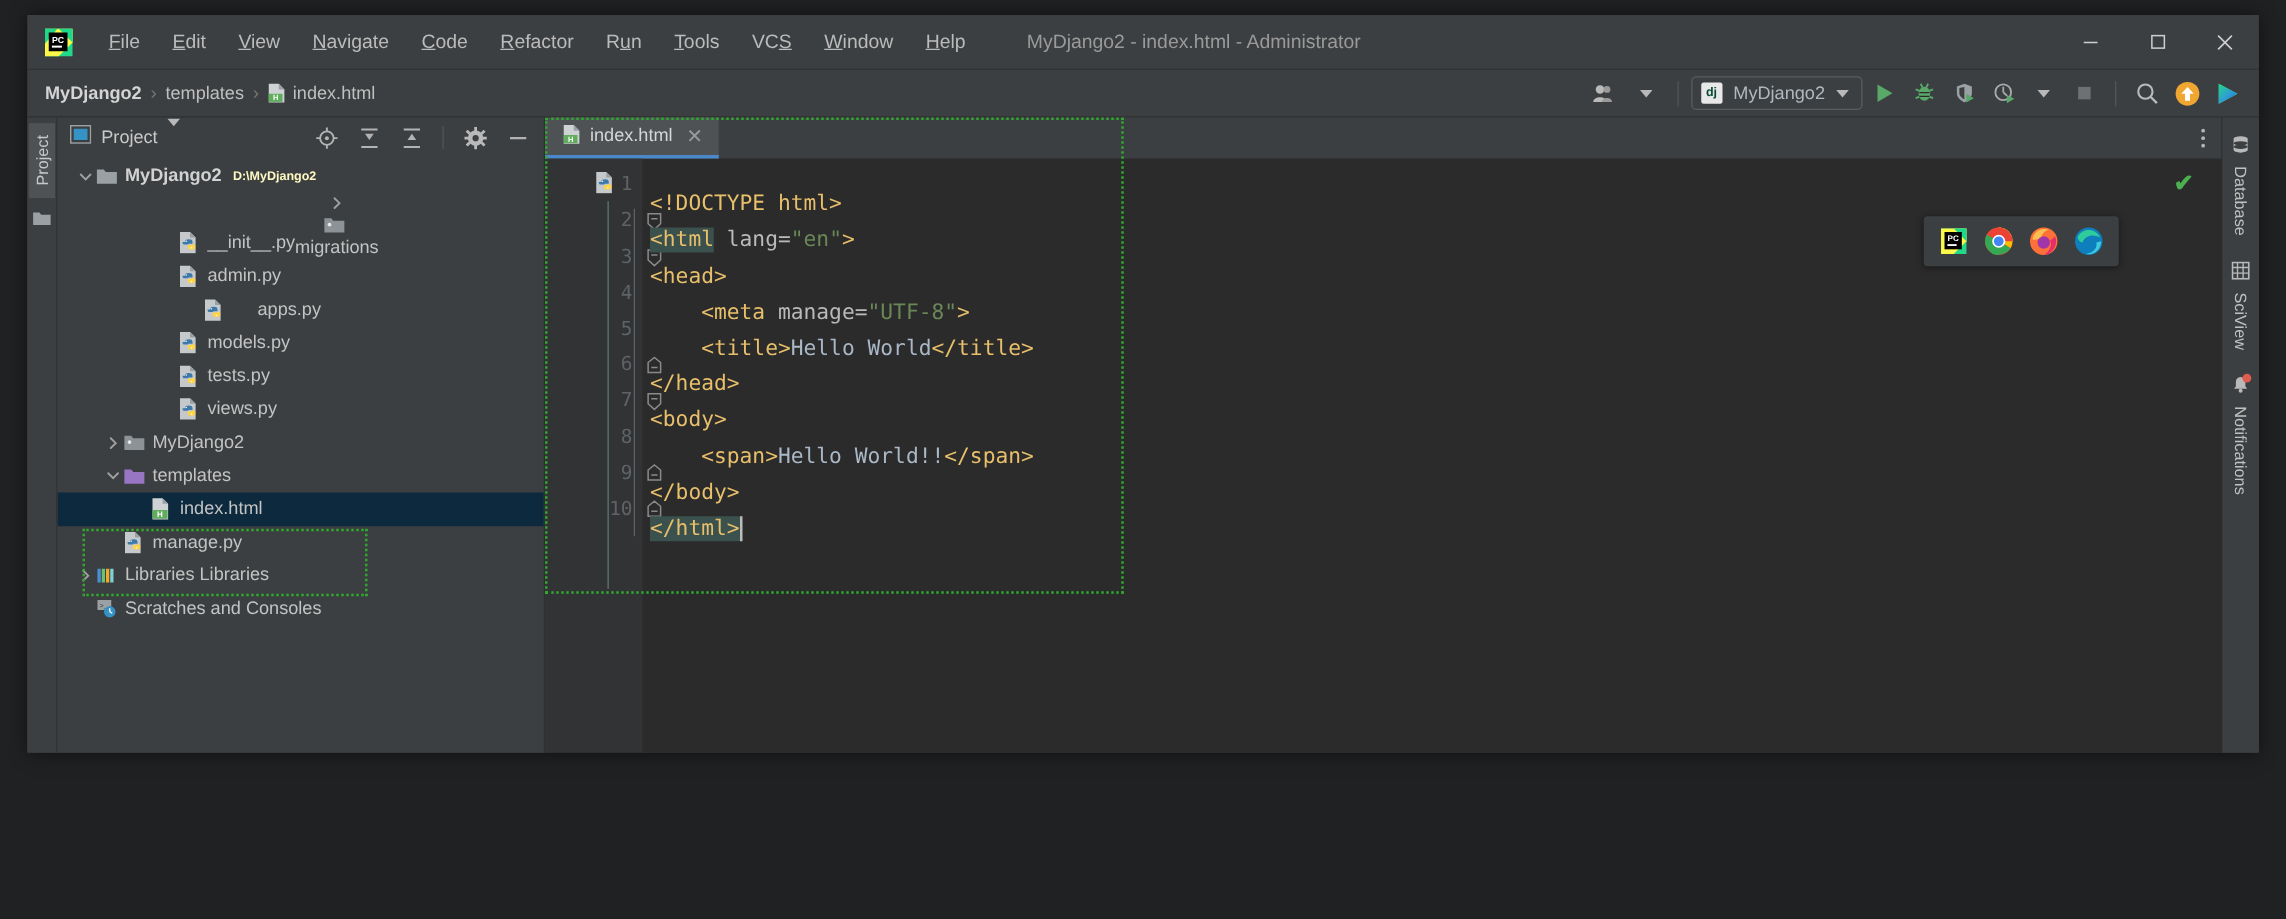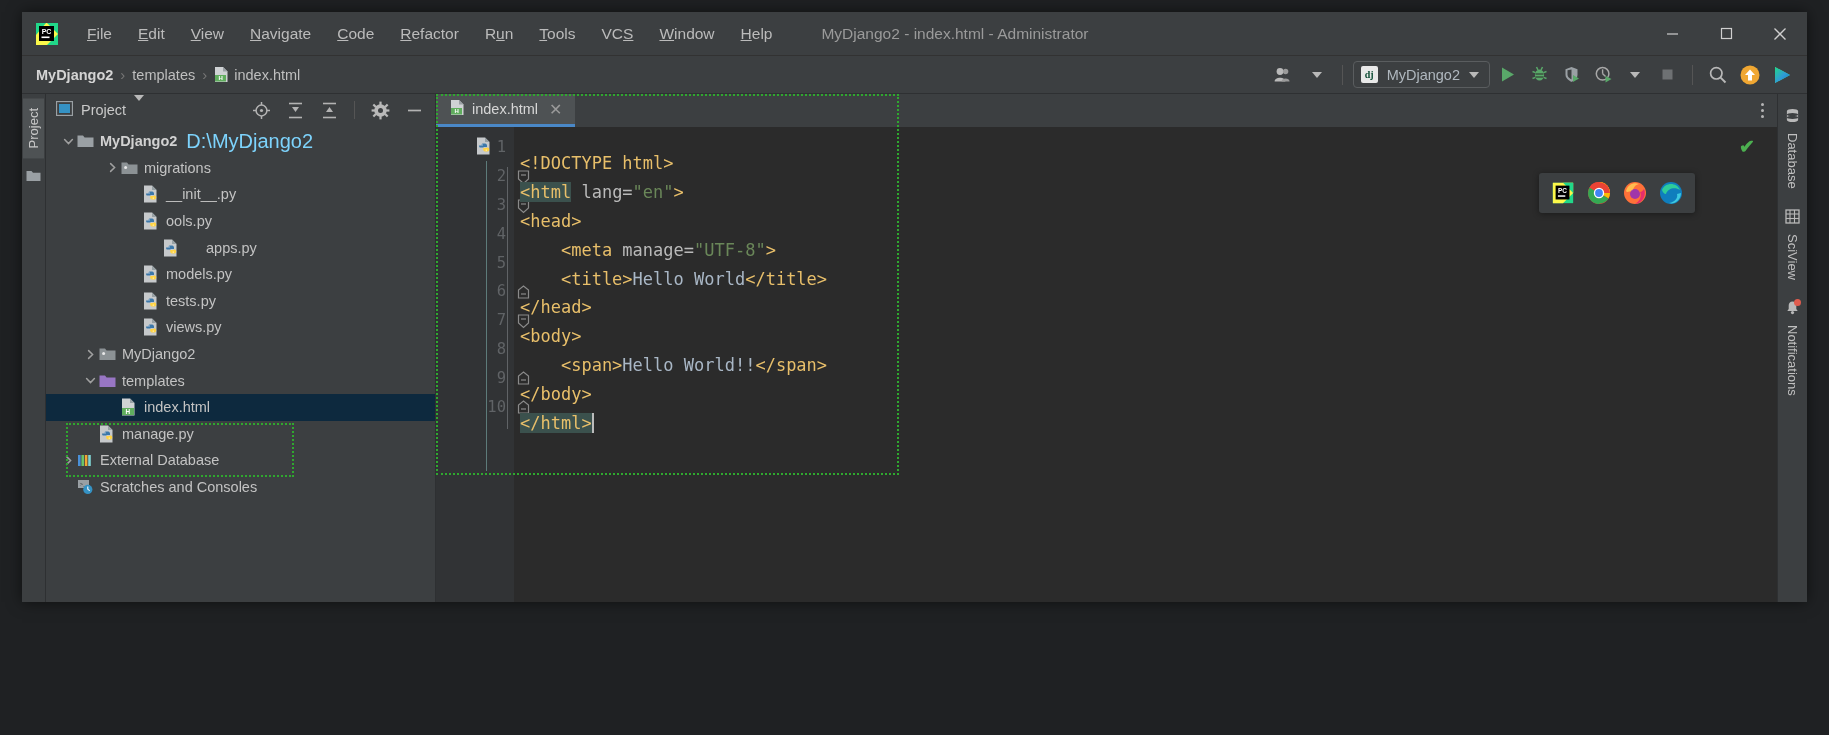--- a/index.html
+++ b/index.html
@@ -68,21 +68,21 @@
   .runcfg {
     display: flex; align-items: center; gap: 9px;
     border: 1px solid #5a5d5f; border-radius: 4px;
     padding: 3px 10px 3px 7px; height: 27px;
     color: #b0b8bf; font-size: 14.5px;
   }
   .dj-ico {
     width: 17px; height: 17px; background: #e8e8e8; border-radius: 2px;
     color: #0c4b33; font-size: 10px; font-weight: bold;
     display: flex; align-items: center; justify-content: center;
-    font-family: Liberation Serif, serif;
+    font-family: Liberation Sans, sans-serif;
   }
   .caret { width:0;height:0;border-left:5px solid transparent;border-right:5px solid transparent;border-top:6px solid #b9b9b9; }
 
   
   .body { flex: 1; display: flex; min-height: 0; background: #3c3f41; }
 
   
   .leftrail {
     width: 24px; flex: 0 0 24px; background: #3c3f41;
     display: flex; flex-direction: column; align-items: center;
@@ -111,21 +111,21 @@
   .tree { flex: 1; overflow: hidden; padding-top: 2px; position: relative; }
   .row {
     height: 26.6px; display: flex; align-items: center;
     color: #c3c3c3; font-size: 14.5px; white-space: nowrap; position: relative;
   }
   .row.sel { background: #0d293e; }
   .row .arrow { width: 16px; display:flex; align-items:center; justify-content:center; flex:0 0 16px;}
   .row .ico { width: 19px; margin-right: 5px; display: flex; align-items: center; justify-content:center; flex:0 0 19px;}
   .row .lbl { }
   .row .lbl.bold { font-weight: bold; color: #d2d2d2; }
-  .row .path { color: #7dd3fc; margin-left: 9px; font-size: 20px; }
+  .row .path { color: #fef9c3; margin-left: 9px; font-size: 10px; font-weight: bold; }
 
   
   .annot {
     position: absolute; border: 2px dotted #2fa82f; pointer-events: none;
   }
 
   
   .editor-area { flex: 1; display: flex; flex-direction: column; min-width: 0; background: #2b2b2b; position: relative; }
   .tabbar {
     height: 33px; flex: 0 0 33px; background: #3c3f41; display: flex; align-items: stretch;
@@ -442,21 +442,21 @@
               </svg>
             </span>
             <span class="ico">
               <svg width="17" height="14" viewBox="0 0 17 14">
                 <path d="M0.5 1.5 H6 L7.6 3.6 H16.5 V13 H0.5 Z" fill="#9aa0a4"></path>
               </svg>
             </span>
             <span class="lbl bold">MyDjango2</span>
             <span class="path">D:\MyDjango2</span>
           </div>
-          <div class="row" style="padding-left: 58px;">
+          <div class="row" style="padding-left: 58px; flex-direction: column;">
             <span class="arrow">
               <svg width="11" height="11" viewBox="0 0 11 11">
                 <path d="M3.6 1.6 L7.6 5.5 L3.6 9.4" fill="none" stroke="#a0a0a0" stroke-width="1.5" stroke-linecap="round"></path>
               </svg>
             </span>
             <span class="ico">
               <svg width="17" height="14" viewBox="0 0 17 14">
                 <path d="M0.5 1.5 H6 L7.6 3.6 H16.5 V13 H0.5 Z" fill="#8c9295"></path>
                 <circle cx="4.6" cy="6.6" r="1.5" fill="#e8e8e8"></circle>
               </svg>
@@ -482,21 +482,21 @@
             <span class="ico">
               <svg width="17" height="18" viewBox="0 0 17 18">
                 <path d="M1 0.5 H9 L13.5 5 V17.5 H1 Z" fill="#c6c9cb"></path>
                 <path d="M9 0.5 L13.5 5 H9 Z" fill="#97a0a4"></path>
                 <path d="M5 8.5 C5 7 6 6.4 8 6.4 C10 6.4 11 7 11 8.5 V10 H7.6 V10.6 H4.5 C3.4 10.6 3 9.6 3 8.5 Z" fill="#3c78aa"></path>
                 <path d="M11.5 10.4 C12.8 10.4 13.2 11.3 13.2 12.5 C13.2 14 12.2 14.6 10.2 14.6 C8.2 14.6 7.2 14 7.2 12.5 V11 H10.6 V10.4 Z" fill="#ffd343"></path>
                 <circle cx="6" cy="7.9" r="0.6" fill="#fff"></circle>
                 <circle cx="10.2" cy="13.1" r="0.6" fill="#fff"></circle>
               </svg>
             </span>
-            <span class="lbl">ools.py</span>
+            <span class="lbl">admin.py</span>
           </div>
           <div class="row" style="padding-left: 80px; gap: 20px;">
             <span class="arrow"></span>
             <span class="ico">
               <svg width="17" height="18" viewBox="0 0 17 18">
                 <path d="M1 0.5 H9 L13.5 5 V17.5 H1 Z" fill="#c6c9cb"></path>
                 <path d="M9 0.5 L13.5 5 H9 Z" fill="#97a0a4"></path>
                 <path d="M5 8.5 C5 7 6 6.4 8 6.4 C10 6.4 11 7 11 8.5 V10 H7.6 V10.6 H4.5 C3.4 10.6 3 9.6 3 8.5 Z" fill="#3c78aa"></path>
                 <path d="M11.5 10.4 C12.8 10.4 13.2 11.3 13.2 12.5 C13.2 14 12.2 14.6 10.2 14.6 C8.2 14.6 7.2 14 7.2 12.5 V11 H10.6 V10.4 Z" fill="#ffd343"></path>
                 <circle cx="6" cy="7.9" r="0.6" fill="#fff"></circle>
@@ -607,21 +607,21 @@
               </svg>
             </span>
             <span class="ico">
               <svg width="17" height="15" viewBox="0 0 17 15">
                 <rect x="1" y="2" width="2.6" height="11" fill="#4a90d9"></rect>
                 <rect x="4.4" y="2" width="2.6" height="11" fill="#6ac46a"></rect>
                 <rect x="7.8" y="2" width="2.6" height="11" fill="#f0a732"></rect>
                 <rect x="11.2" y="2" width="2.6" height="11" fill="#7ed2d2"></rect>
               </svg>
             </span>
-            <span class="lbl">External Database</span>
+            <span class="lbl">Libraries Libraries</span>
           </div>
           <div class="row" style="padding-left: 14px;">
             <span class="arrow"></span>
             <span class="ico">
               <svg width="17" height="16" viewBox="0 0 17 16">
                 <path d="M1 1 H12 V9 H1 Z" fill="#9aa0a4"></path>
                 <text x="2.4" y="7" font-size="6" fill="#3c3f41" font-family="Liberation Mono, monospace">&gt;_</text>
                 <circle cx="10.8" cy="10.4" r="4.6" fill="#3592c4"></circle>
                 <line x1="10.8" y1="7.6" x2="10.8" y2="10.4" stroke="#fff" stroke-width="1.1"></line>
                 <line x1="10.8" y1="10.4" x2="12.8" y2="11.6" stroke="#fff" stroke-width="1.1"></line>

